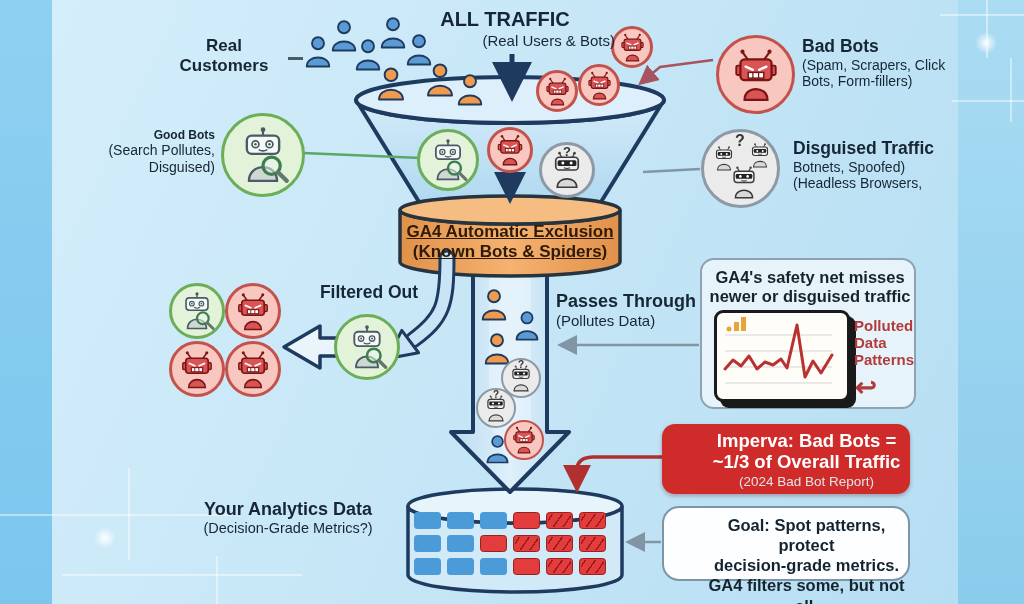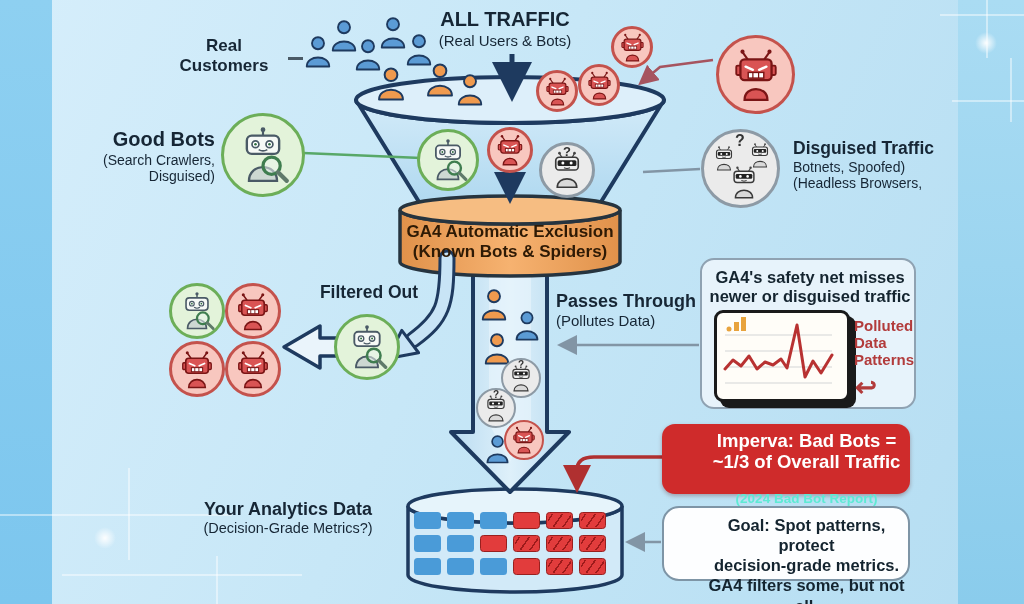--- a/index.html
+++ b/index.html
@@ -38,26 +38,26 @@
     background:#fffdf8;border:3.5px solid #1a1a1a;border-radius:9px;
     box-shadow:6px 6px 0 #1a1a1a;}
   .polluted{position:absolute;left:152px;top:58px;width:60px;font-weight:700;
     font-size:15px;color:#b23b3b;line-height:1.12;}
   .return-arrow{position:absolute;left:153px;top:112px;font-size:26px;
     font-weight:700;color:#b23b3b;}
   .imperva-box{left:662px;top:424px;width:248px;height:70px;background:#cf2b2b;
     border-radius:13px;color:#fff;text-align:center;padding-top:6px;
     box-shadow:0 2px 4px rgba(80,0,0,.3);}
   .imperva-box .l1{font-size:18.5px;font-weight:700;line-height:1.15;}
-  .imperva-box .l3{font-size:13.5px;font-weight:700;color:#5eead4;margin-top:18px;}
+  .imperva-box .l3{font-size:13.5px;font-weight:400;color:#e5e5e5;margin-top:1px;}
   .goal-box{left:662px;top:506px;width:248px;height:75px;background:#fdfeff;
     border:2.5px solid #7e95a6;border-radius:17px;text-align:center;
     padding-top:7px;color:#14242f;}
   .goal-box div{font-size:16.5px;font-weight:700;line-height:1.22;}
-  .band-label{left:402px;top:222px;width:216px;text-align:center;color:#2e1a05;}
+  .band-label{left:402px;top:222px;width:216px;text-align:center;color:#2e1a05;text-decoration:underline;}
   .band-label .t{font-size:17px;} .band-label .s{font-size:17px;font-weight:600;}
   
   .grid{position:absolute;left:414px;top:512px;z-index:2;display:flex;
     flex-direction:column;gap:6px;}
   .grid-row{display:flex;gap:6px;}
   .cell{width:27px;height:17px;border-radius:3.5px;position:relative;}
   .cell-blue{background:#4a9bd8;}
   .cell-red{background:#e23c3c;border:1.5px solid #99201f;box-sizing:border-box;}
   .cell-scribble::after{content:"";position:absolute;inset:1px;border-radius:2px;
     background:repeating-linear-gradient(125deg,transparent 0 3px,
@@ -188,32 +188,36 @@
       <g transform="translate(399,350) rotate(143)">
         <path d="M14,0 L-14,-14 L-14,14 Z" fill="#c8e4f6" stroke="#1e3a5f" stroke-width="3" stroke-linejoin="round"></path>
       </g>
     </g>
 
     <polygon points="284,347 320,326 320,338 352,338 352,356 320,356 320,368" fill="#eaf4fb" stroke="#1e3a5f" stroke-width="3.5" stroke-linejoin="round"></polygon>
   </svg>
 
   <div class="lbl center" style="left:395px;top:8px;width:220px;">
     <div class="t" style="font-size:20px;">ALL TRAFFIC</div>
-    <div class="s" style="font-size:15px;">(Real Users &amp; Bots)</div>
+    <div class="s" style="font-size:15px;text-align:right;">(Real Users &amp; Bots)</div>
   </div>
 
   <div class="lbl center" style="left:168px;top:36px;width:112px;font-size:17px;">
     <div class="t">Real Customers</div>
   </div>
   <div class="dash" style="left:288px;top:57px;"></div>
 
+  <div class="lbl left" style="left:802px;top:36px;width:212px;">
+    <div class="t" style="font-size:17.5px;">Bad Bots</div>
+    <div class="s" style="font-size:14px;width:168px;">(Spam, Scrapers, Click Bots, Form-fillers)</div>
+  </div>
 
   <div class="lbl right" style="left:82px;top:128px;width:133px;">
-    <div class="t" style="font-size:20px;">Good Bots</div>
-    <div class="s" style="font-size:14px;">(Search Crawlers,</div>
+    <div class="t" style="font-size:12px;">Good Bots</div>
+    <div class="s" style="font-size:14px;">(Search Pollutes,</div>
     <div class="s" style="font-size:14px;">Disguised)</div>
   </div>
 
   <div class="lbl left" style="left:793px;top:138px;width:210px;">
     <div class="t" style="font-size:17.5px;">Disguised Traffic</div>
     <div class="s" style="font-size:14px;">Botnets, Spoofed)</div>
     <div class="s" style="font-size:14px;">(Headless Browsers,</div>
   </div>
 
   <div class="lbl band-label">

